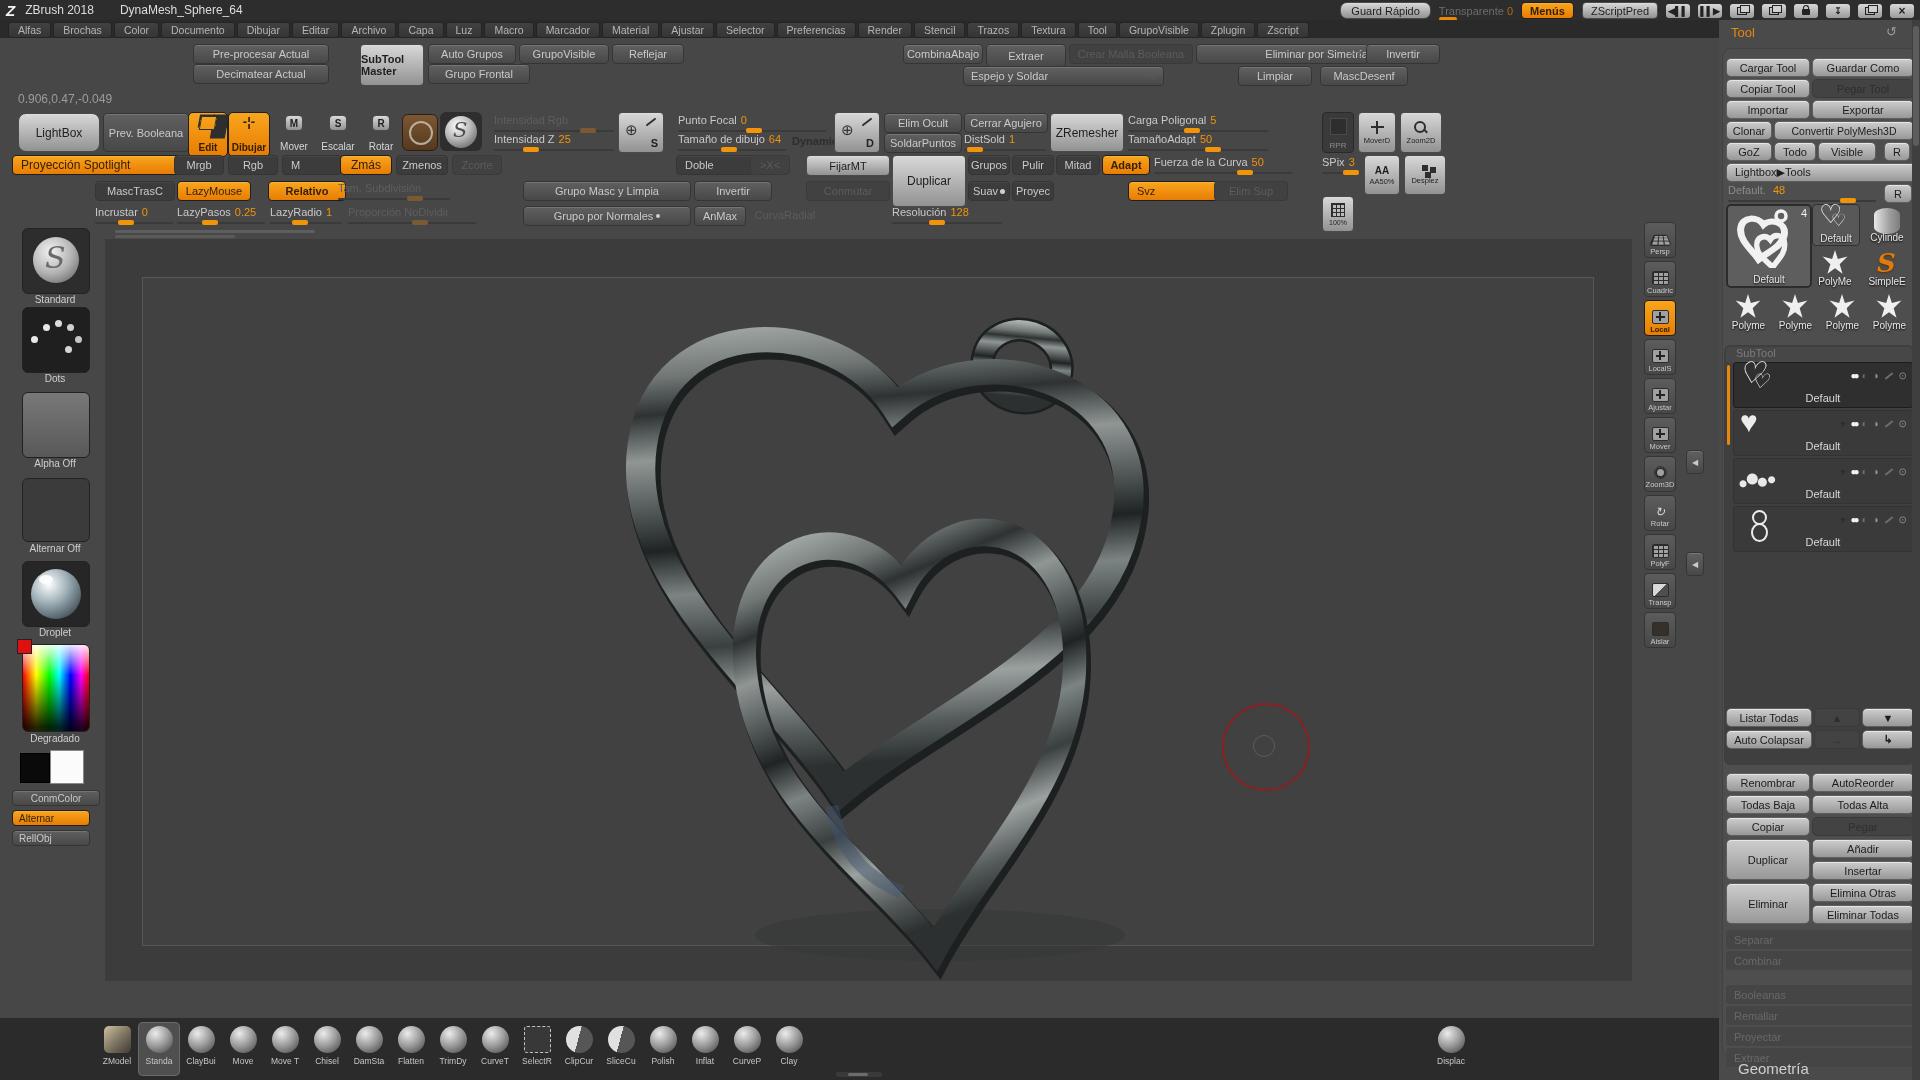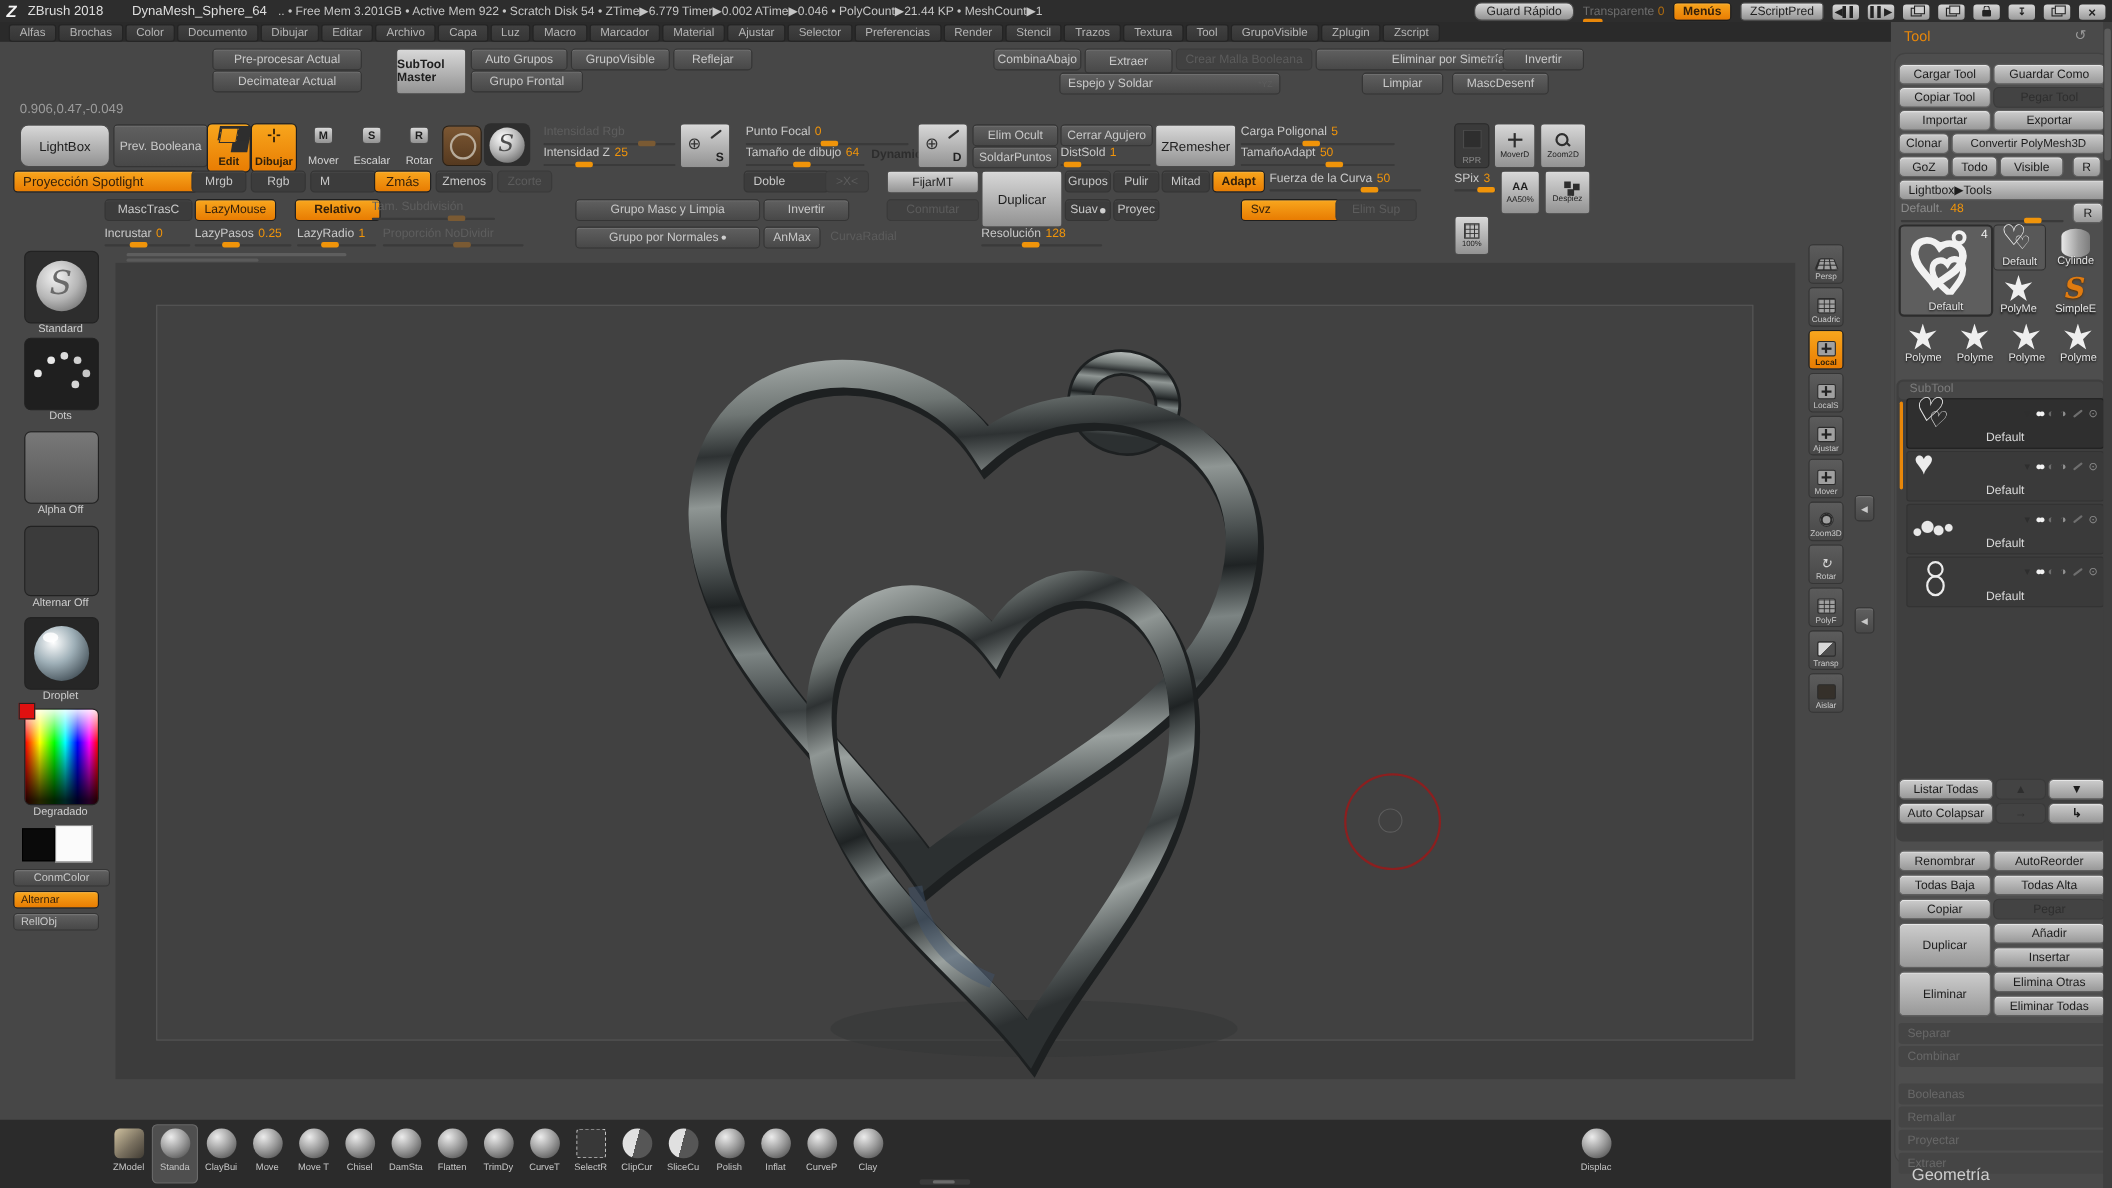--- a/index.html
+++ b/index.html
@@ -112,21 +112,20 @@
 </style>
 </head>
 <body>
 
 <div id="app">
 
   <div id="titlebar">
     <span style="font-weight:bold;font-style:italic;font-size:15px;color:#f5f5f5">Z</span>
     <span>ZBrush 2018</span>
     <span style="margin-left:16px">DynaMesh_Sphere_64</span>
-    <span class="stats">.. • Free Mem 3.201GB • Active Mem 922 • Scratch Disk 54 •  ZTime▶6.779 Timer▶0.002 ATime▶0.046 • PolyCount▶21.44 KP  • MeshCount▶1</span>
     <div class="abs" style="right:6px;top:2px;display:flex;align-items:center;gap:8px">
       <div class="chip lt" style="position:static;height:15px;padding:0 10px;border-radius:7px">Guard Rápido</div>
       <div style="position:relative;color:#6d6d6d;font-size:11px">
         <span>Transparente</span>
         <span style="color:#b06c10">0</span>
         <i style="position:absolute;left:0;bottom:-4px;width:18px;height:4px;background:#e8870a;border-radius:2px"></i>
       </div>
       <div class="chip or" style="position:static;height:15px;padding:0 8px">Menús</div>
       <div class="chip lt" style="position:static;height:15px;padding:0 8px">ZScriptPred</div>
       <span class="tb-ic">◀▌▌</span>

